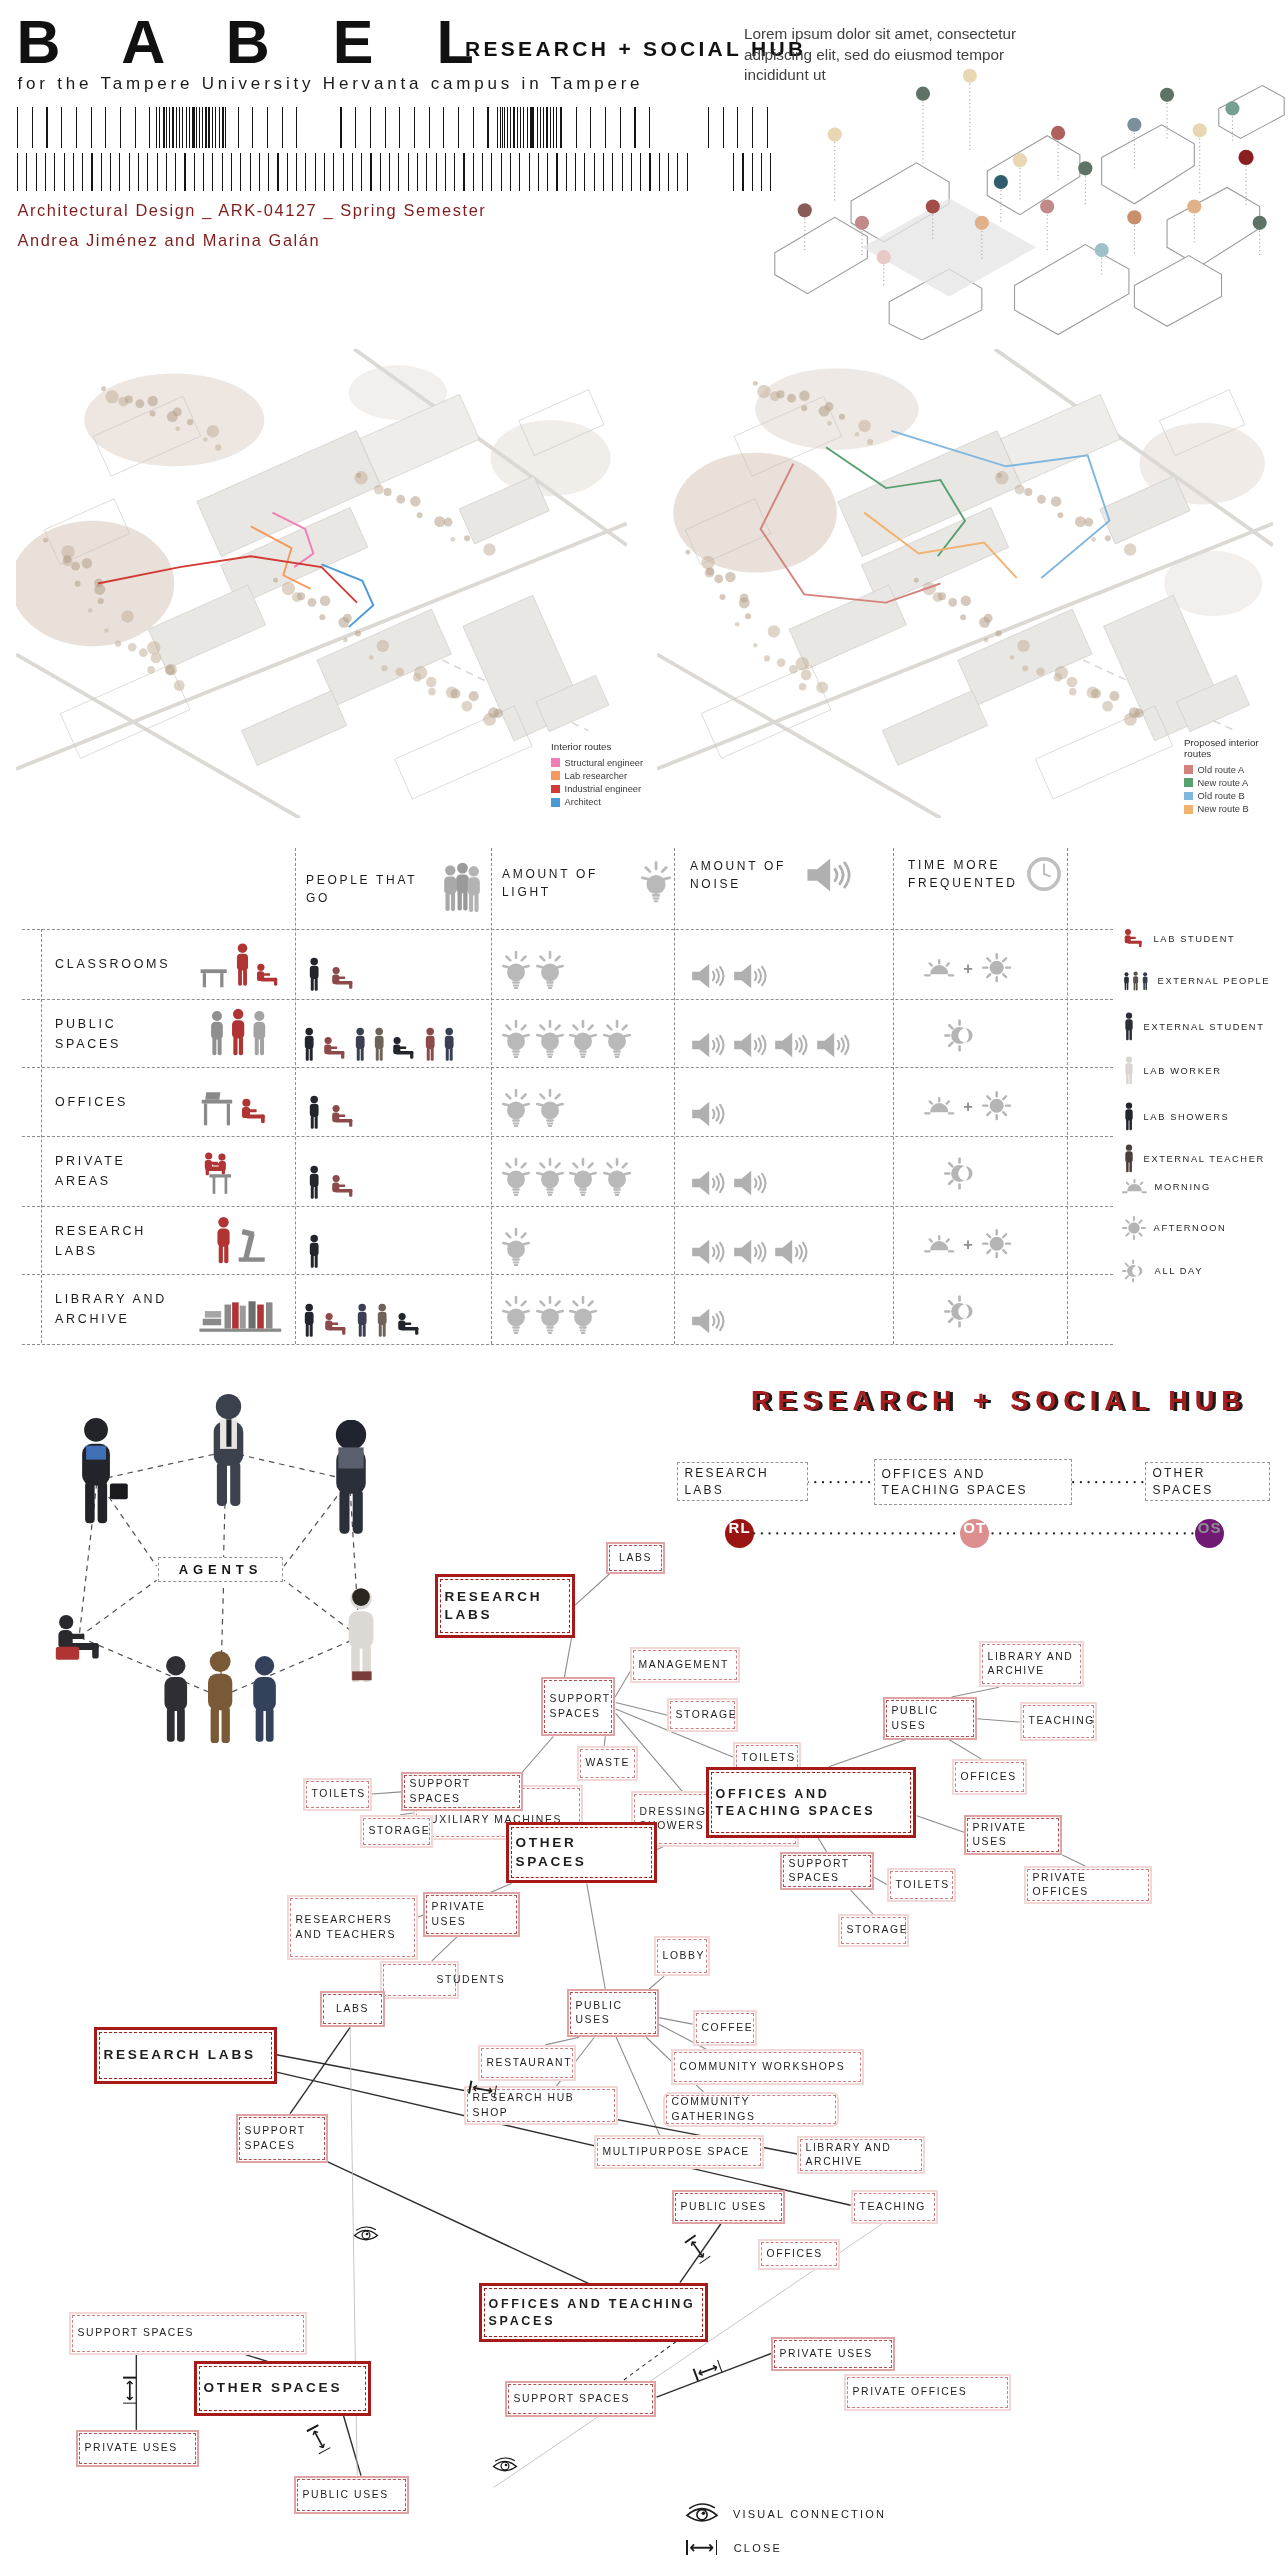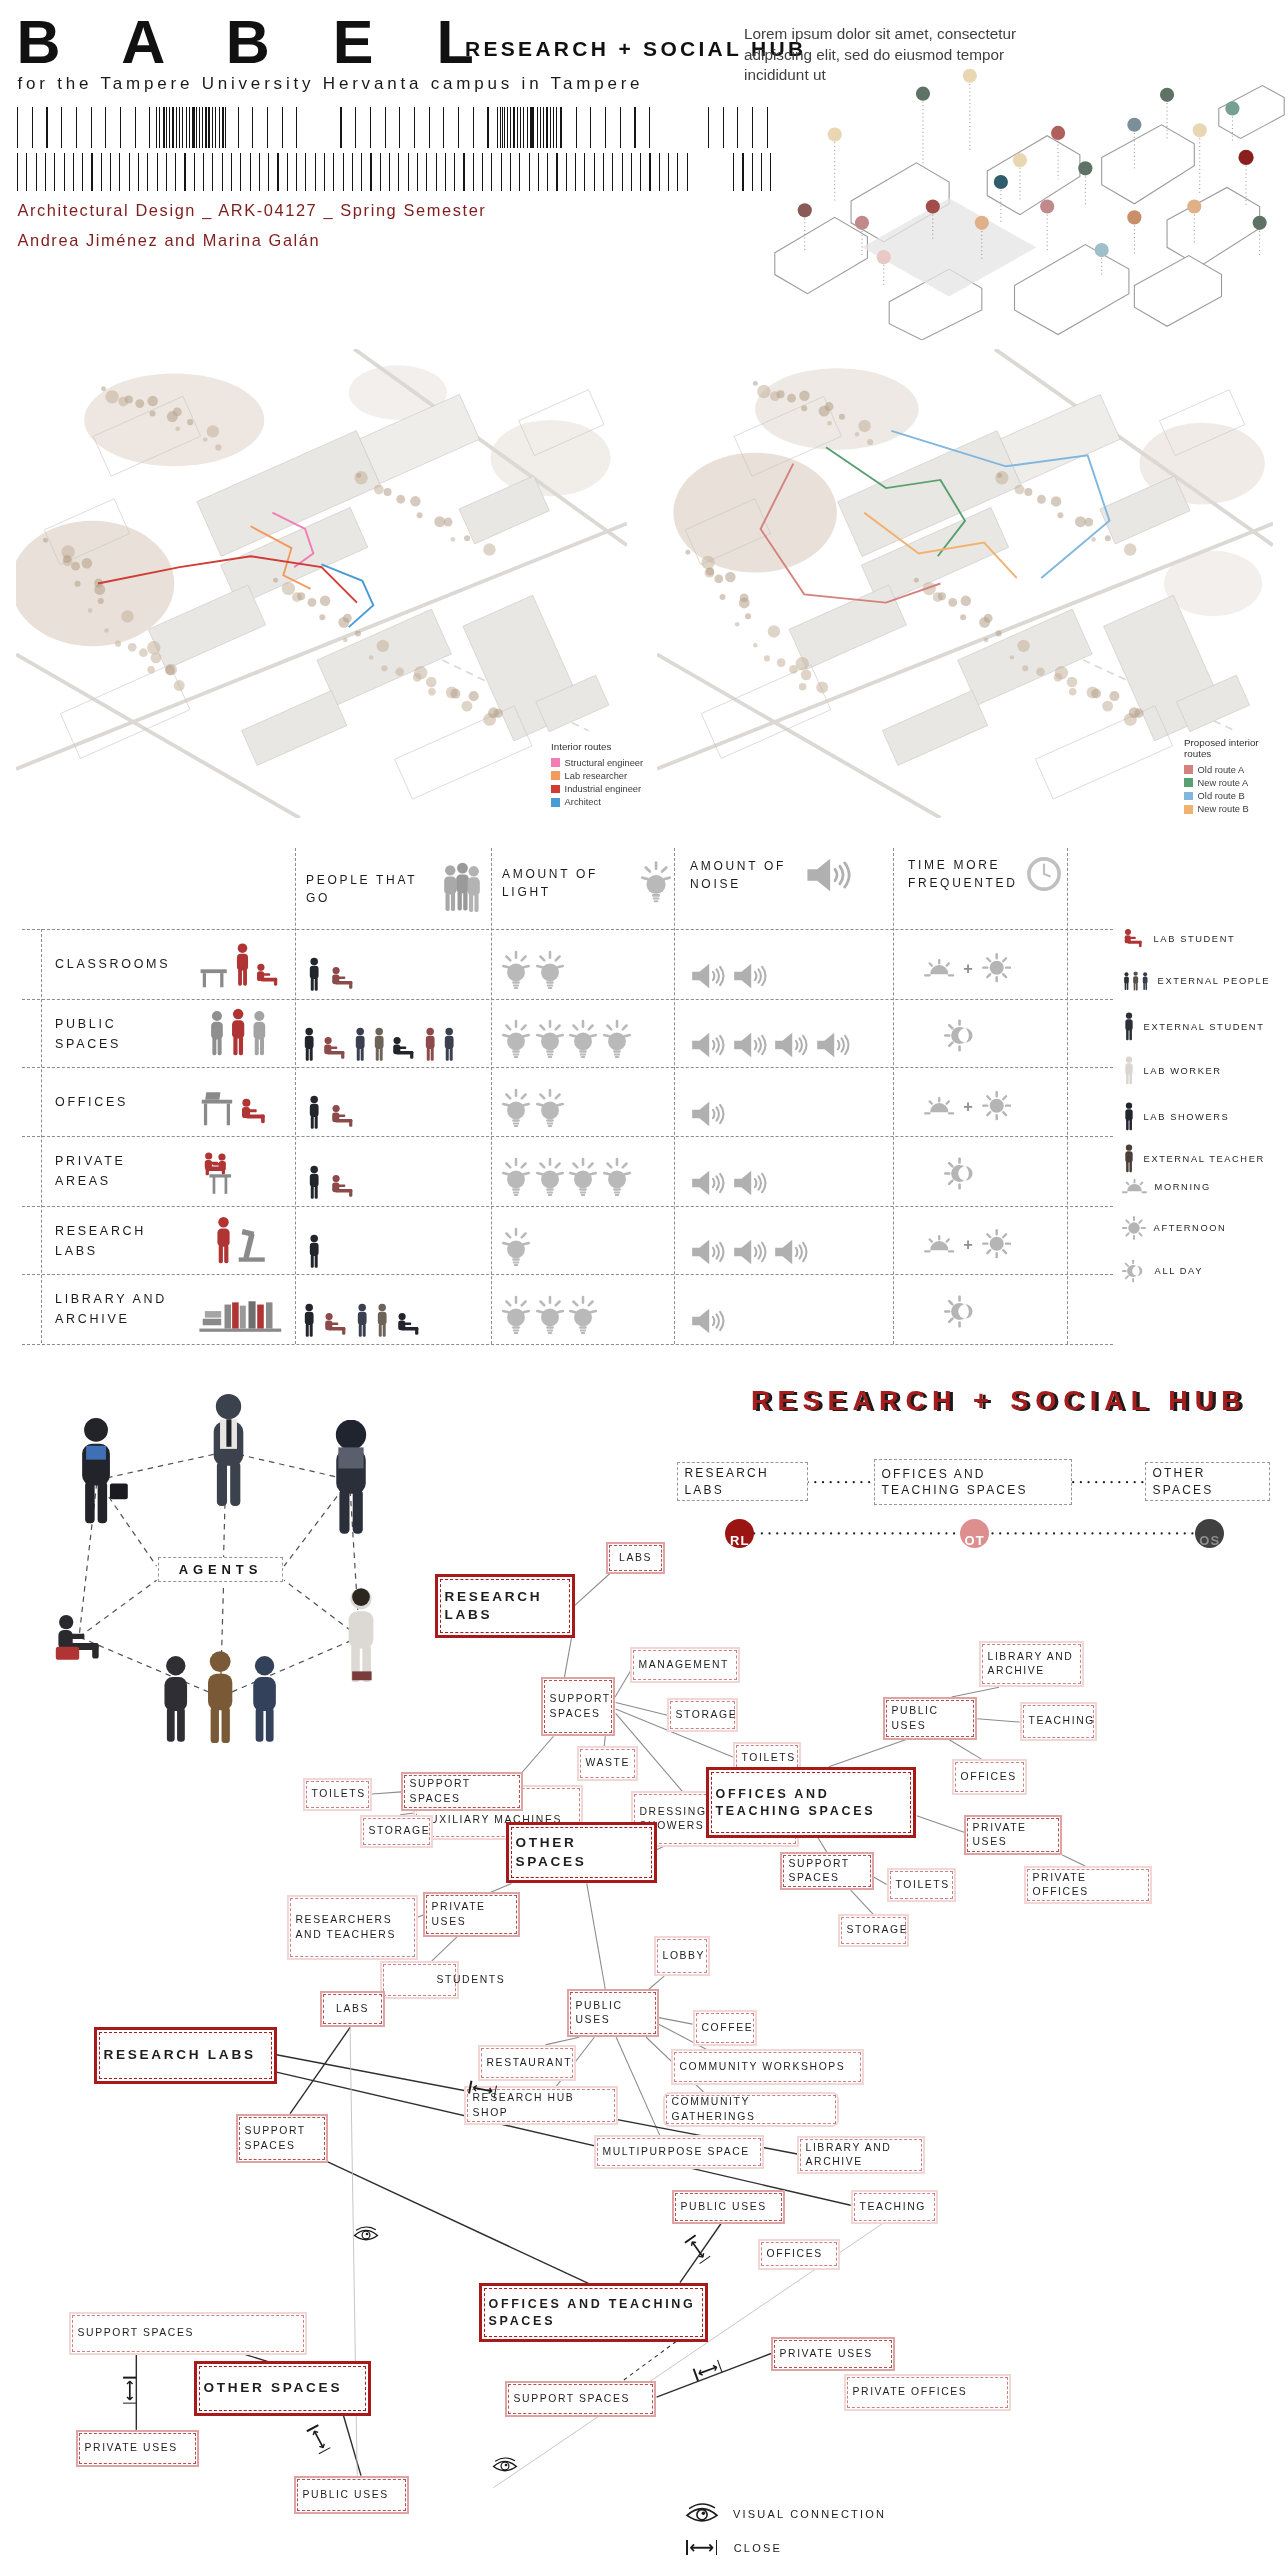--- a/index.html
+++ b/index.html
@@ -48,21 +48,21 @@
   .node .lbl.sm{font-size:10.4px;letter-spacing:1.6px;}
   .node.dark{border:3.3px solid #a81a1a;}
   .node.dark::after{content:"";position:absolute;inset:1.6px;border:1.1px dashed #a81a1a;pointer-events:none;}
   .node.dark .lbl{font-weight:700;font-size:13.6px;letter-spacing:2.7px;}
   .node.med{border:2.7px solid #dfa3a3;}
   .node.med::after{content:"";position:absolute;inset:1.1px;border:1.1px dashed #b05050;pointer-events:none;}
   .node.light{border:2.2px solid #f2d7d7;}
   .node.light::after{content:"";position:absolute;inset:1.1px;border:1.1px dashed #cd8181;pointer-events:none;}
   .node.plain{border:1.1px dashed #979797;}
   .program-title{font-size:27px;font-weight:700;letter-spacing:7px;color:#a51d1d;text-shadow:3.3px 0.5px 0 #1b1b1b;}
-  .pcircle{position:absolute;width:29.4px;height:29.4px;border-radius:50%;display:flex;align-items:flex-end;justify-content:center;font-size:13px;letter-spacing:1.1px;font-weight:600;z-index:2;}
+  .pcircle{position:absolute;width:29.4px;height:29.4px;border-radius:50%;display:flex;align-items:flex-start;justify-content:center;font-size:15px;letter-spacing:1.1px;font-weight:600;z-index:2;}
   .close{position:absolute;z-index:3;display:flex;align-items:center;color:#1c1c1c;font-weight:600;}
   .close .bar{width:1.6px;height:13px;background:#1c1c1c;}
   .close .ar{font-size:14.7px;line-height:1;padding:0 1.6px;font-family:"DejaVu Sans",sans-serif;}
   .eye{position:absolute;z-index:3;}
   .bottom-legend-label{font-size:11px;letter-spacing:2.2px;color:#1c1c1c;}
   .agents-lbl{font-size:13px;letter-spacing:4.9px;font-weight:600;color:#161616;}
 </style>
 </head>
 <body>
 
@@ -1049,21 +1049,21 @@
   </div>
 <div class="abs node plain" style="left:1145px;top:1462px;width:125px;height:39px;">
     <span class="lbl">OTHER SPACES</span>
   </div>
 <div class="pcircle" style="left:725px;top:1519px;background:#9b1414;color:#fff;">
     <span>RL</span>
   </div>
 <div class="pcircle" style="left:960px;top:1519px;background:#dd8f8f;color:#fff;">
     <span>OT</span>
   </div>
-<div class="pcircle" style="left:1195px;top:1519px;background:#404040;color:#8d8d8d;">
+<div class="pcircle" style="left:1195px;top:1519px;background:#701a75;color:#8d8d8d;">
     <span>OS</span>
   </div>
 
 <div class="abs node med" style="left:606px;top:1542px;width:59px;height:32px;justify-content:center;">
     <span class="lbl sm">LABS</span>
   </div>
 <div class="abs node dark" style="left:435px;top:1574px;width:140px;height:64px;">
     <span class="lbl">RESEARCH LABS</span>
   </div>
 <div class="abs node med" style="left:541px;top:1677px;width:74px;height:59px;">

